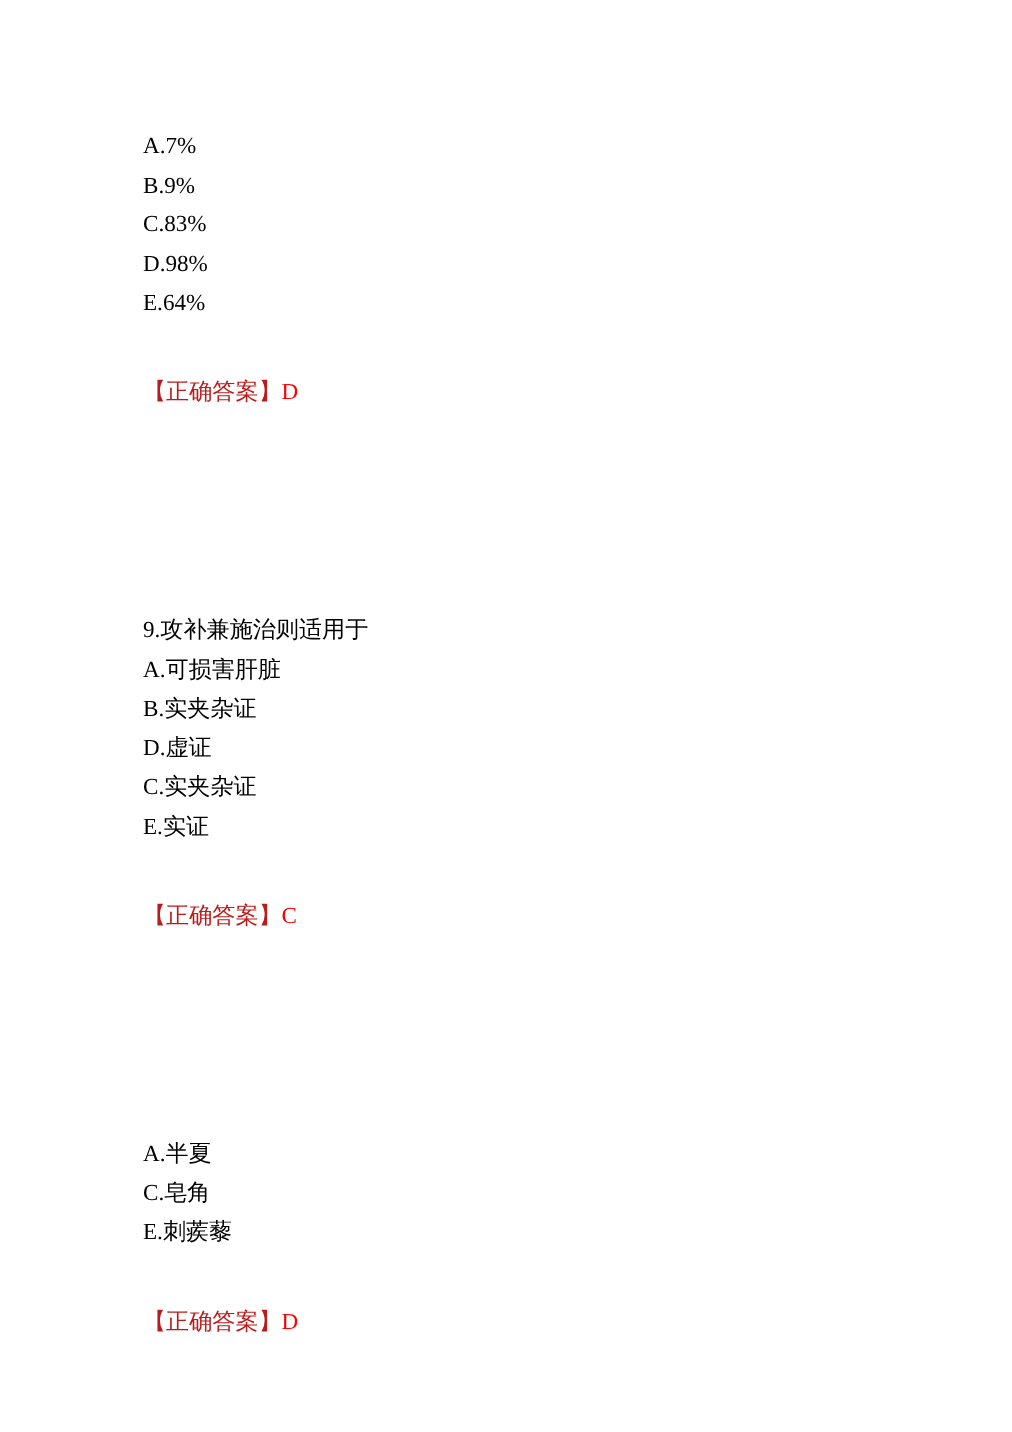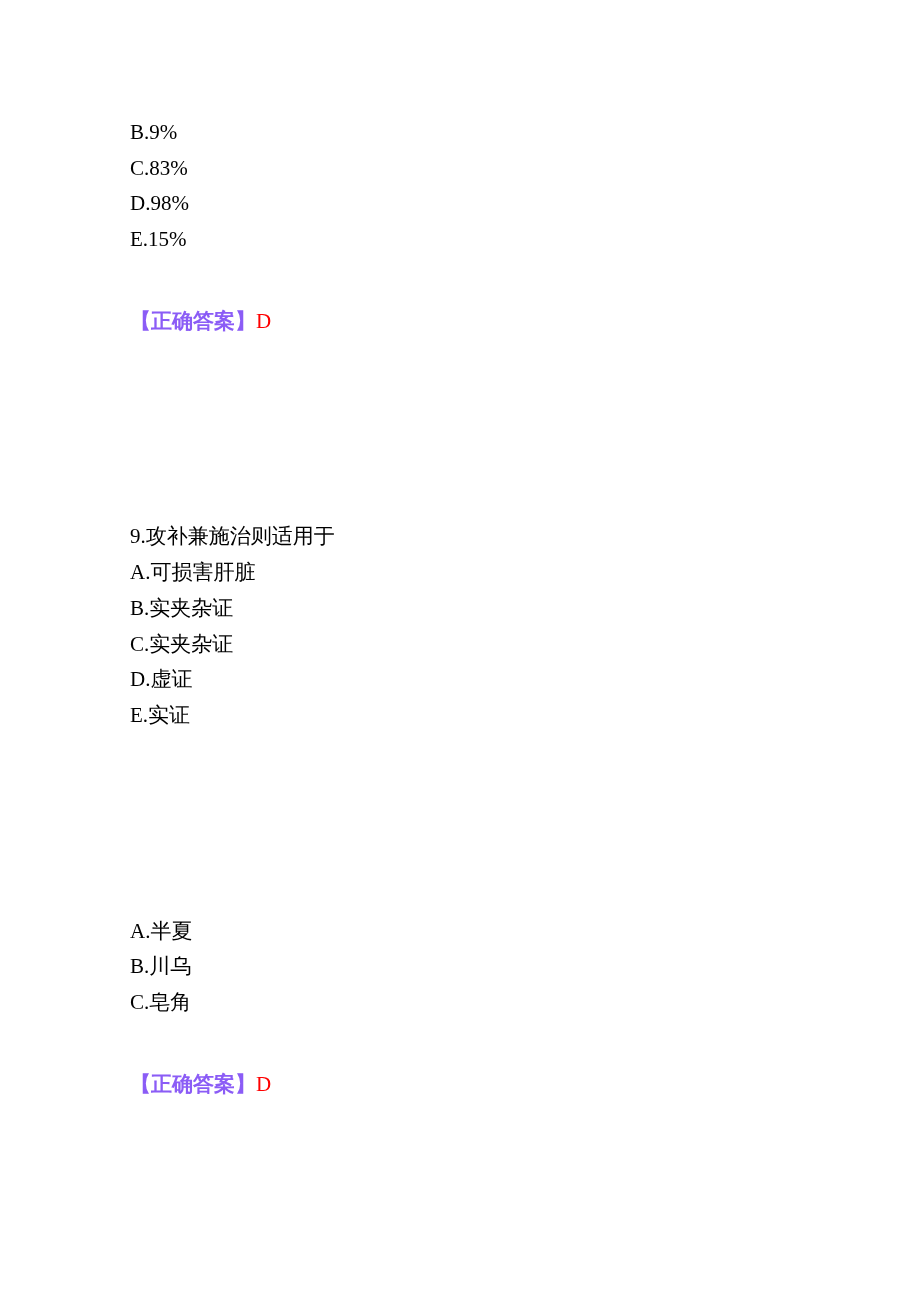--- a/index.html
+++ b/index.html
@@ -19,78 +19,83 @@
     }
     .question-text {
       margin-bottom: 0;
       margin-top: 16px;
     }
     .answer-line {
       margin-top: 46px;
       margin-bottom: 0;
     }
     .answer-label {
-      color: #8b5cf6;
-      font-weight: bold;
+      color: #b91c1c;
     }
     .answer-value {
       color: #ff0000;
     }
     .block-gap-large {
       margin-top: 180px;
     }
   </style>
 </head>
 <body>
 
 <div>
   <div class="option-line">
+    <span>A.</span><span>7%</span>
+  </div>
+  <div class="option-line">
     <span>B.</span><span>9%</span>
   </div>
   <div class="option-line">
     <span>C.</span><span>83%</span>
   </div>
   <div class="option-line">
     <span>D.</span><span>98%</span>
   </div>
   <div class="option-line">
-    <span>E.</span><span>15%</span>
+    <span>E.</span><span>64%</span>
   </div>
   <div class="answer-line">
     <span class="answer-label">【正确答案】</span><span class="answer-value">D</span>
   </div>
 </div>
 
 <div class="block-gap-large">
   <div class="question-text">
     <span>9.</span><span>攻补兼施治则适用于</span>
   </div>
   <div class="option-line">
     <span>A.</span><span>可损害肝脏</span>
   </div>
   <div class="option-line">
     <span>B.</span><span>实夹杂证</span>
   </div>
   <div class="option-line">
+    <span>D.</span><span>虚证</span>
+  </div>
+  <div class="option-line">
     <span>C.</span><span>实夹杂证</span>
   </div>
   <div class="option-line">
-    <span>D.</span><span>虚证</span>
+    <span>E.</span><span>实证</span>
   </div>
-  <div class="option-line">
-    <span>E.</span><span>实证</span>
+  <div class="answer-line">
+    <span class="answer-label">【正确答案】</span><span class="answer-value">C</span>
   </div>
 </div>
 
 <div class="block-gap-large">
   <div class="option-line">
     <span>A.</span><span>半夏</span>
   </div>
   <div class="option-line">
-    <span>B.</span><span>川乌</span>
+    <span>C.</span><span>皂角</span>
   </div>
   <div class="option-line">
-    <span>C.</span><span>皂角</span>
+    <span>E.</span><span>刺蒺藜</span>
   </div>
   <div class="answer-line">
     <span class="answer-label">【正确答案】</span><span class="answer-value">D</span>
   </div>
 </div>
 
 </body></html>

